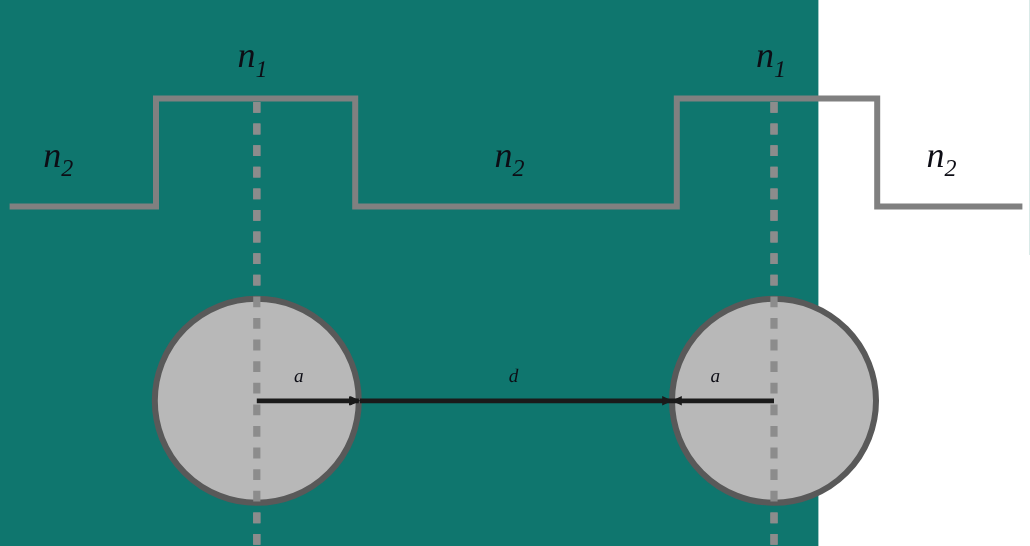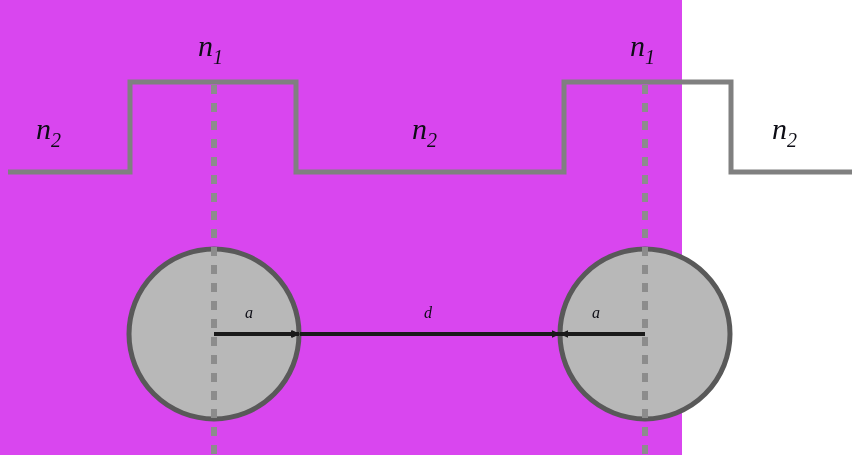--- a/index.html
+++ b/index.html
@@ -10,21 +10,21 @@
   body {
     width: 858px;
     height: 455px;
     font-family: "Liberation Serif", serif;
     overflow: hidden;
   }
   #figure-root {
     position: relative;
     width: 682px;
     height: 455px;
-    background: #d946ef;
+    background: #0f766e;
   }
   svg.diagram {
     display: block;
     width: 858px;
     height: 455px;
   }
   
   .mathlabel {
     font-family: "Liberation Serif", "DejaVu Serif", serif;
     font-style: italic;

